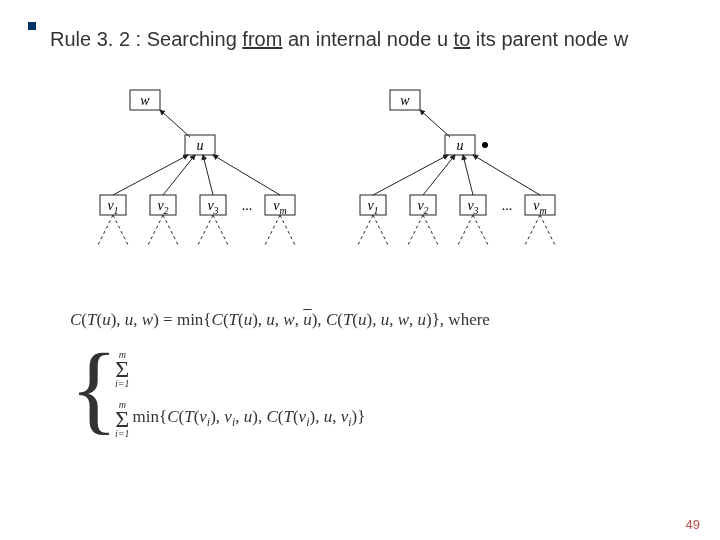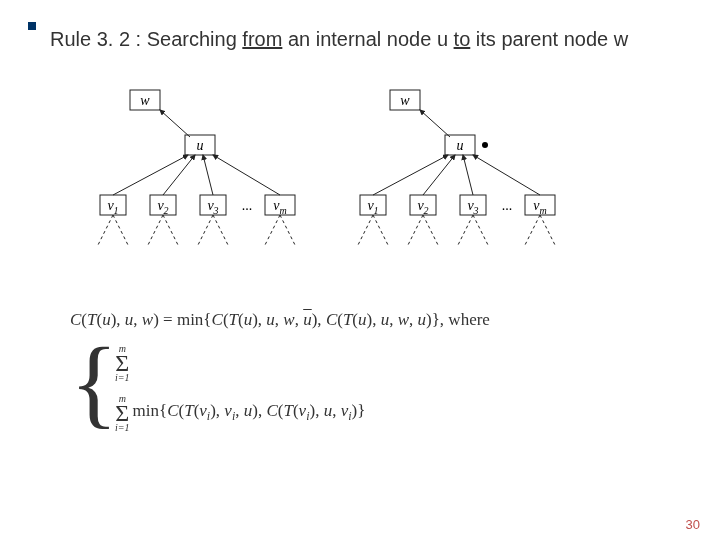--- a/index.html
+++ b/index.html
@@ -131,21 +131,21 @@
   <line x1="83" y1="110" x2="115" y2="70" stroke="#222" marker-end="url(#arrR)"></line>
   <line x1="133" y1="110" x2="123" y2="70" stroke="#222" marker-end="url(#arrR)"></line>
   <line x1="200" y1="110" x2="133" y2="70" stroke="#222" marker-end="url(#arrR)"></line>
   <path d="M33 130 L18 160 M33 130 L48 160" stroke="#222" stroke-dasharray="3,3" fill="none"></path>
   <path d="M83 130 L68 160 M83 130 L98 160" stroke="#222" stroke-dasharray="3,3" fill="none"></path>
   <path d="M133 130 L118 160 M133 130 L148 160" stroke="#222" stroke-dasharray="3,3" fill="none"></path>
   <path d="M200 130 L185 160 M200 130 L215 160" stroke="#222" stroke-dasharray="3,3" fill="none"></path>
 </svg>
 
 <div class="eq-area">
-  <div style="margin-bottom:8px;font-family:Liberation Serif, serif;">
+  <div style="margin-bottom:14px;font-family:Liberation Serif, serif;">
     <i>C</i>(<i>T</i>(<i>u</i>), <i>u</i>, <i>w</i>) = min{<i>C</i>(<i>T</i>(<i>u</i>), <i>u</i>, <i>w</i>, <span class="bar"><i>u</i></span>), <i>C</i>(<i>T</i>(<i>u</i>), <i>u</i>, <i>w</i>, <i>u</i>)}, where
   </div>
   <div style="display:flex; align-items:flex-start;">
     <div style="font-size:100px; line-height:90px; font-family:serif; margin-right:-6px;">{</div>
     <div>
       <div style="display:flex; align-items:center; height:50px;">
         <span style="display:inline-flex; flex-direction:column; align-items:center; margin:0 3px;">
           <span style="font-size:10px; font-style:italic;">m</span>
           <span style="font-size:24px; line-height:18px;">Σ</span>
           <span style="font-size:10px; font-style:italic;">i=1</span>
@@ -156,13 +156,13 @@
           <span style="font-size:10px; font-style:italic;">m</span>
           <span style="font-size:24px; line-height:18px;">Σ</span>
           <span style="font-size:10px; font-style:italic;">i=1</span>
         </span>
         <span>min{<i>C</i>(<i>T</i>(<i>v</i><span class="sub">i</span>), <i>v</i><span class="sub">i</span>, <i>u</i>), <i>C</i>(<i>T</i>(<i>v</i><span class="sub">i</span>), <i>u</i>, <i>v</i><span class="sub">i</span>)}</span>
       </div>
     </div>
   </div>
 </div>
 
-<div class="page-num">30</div>
+<div class="page-num">49</div>
 
 </body></html>

